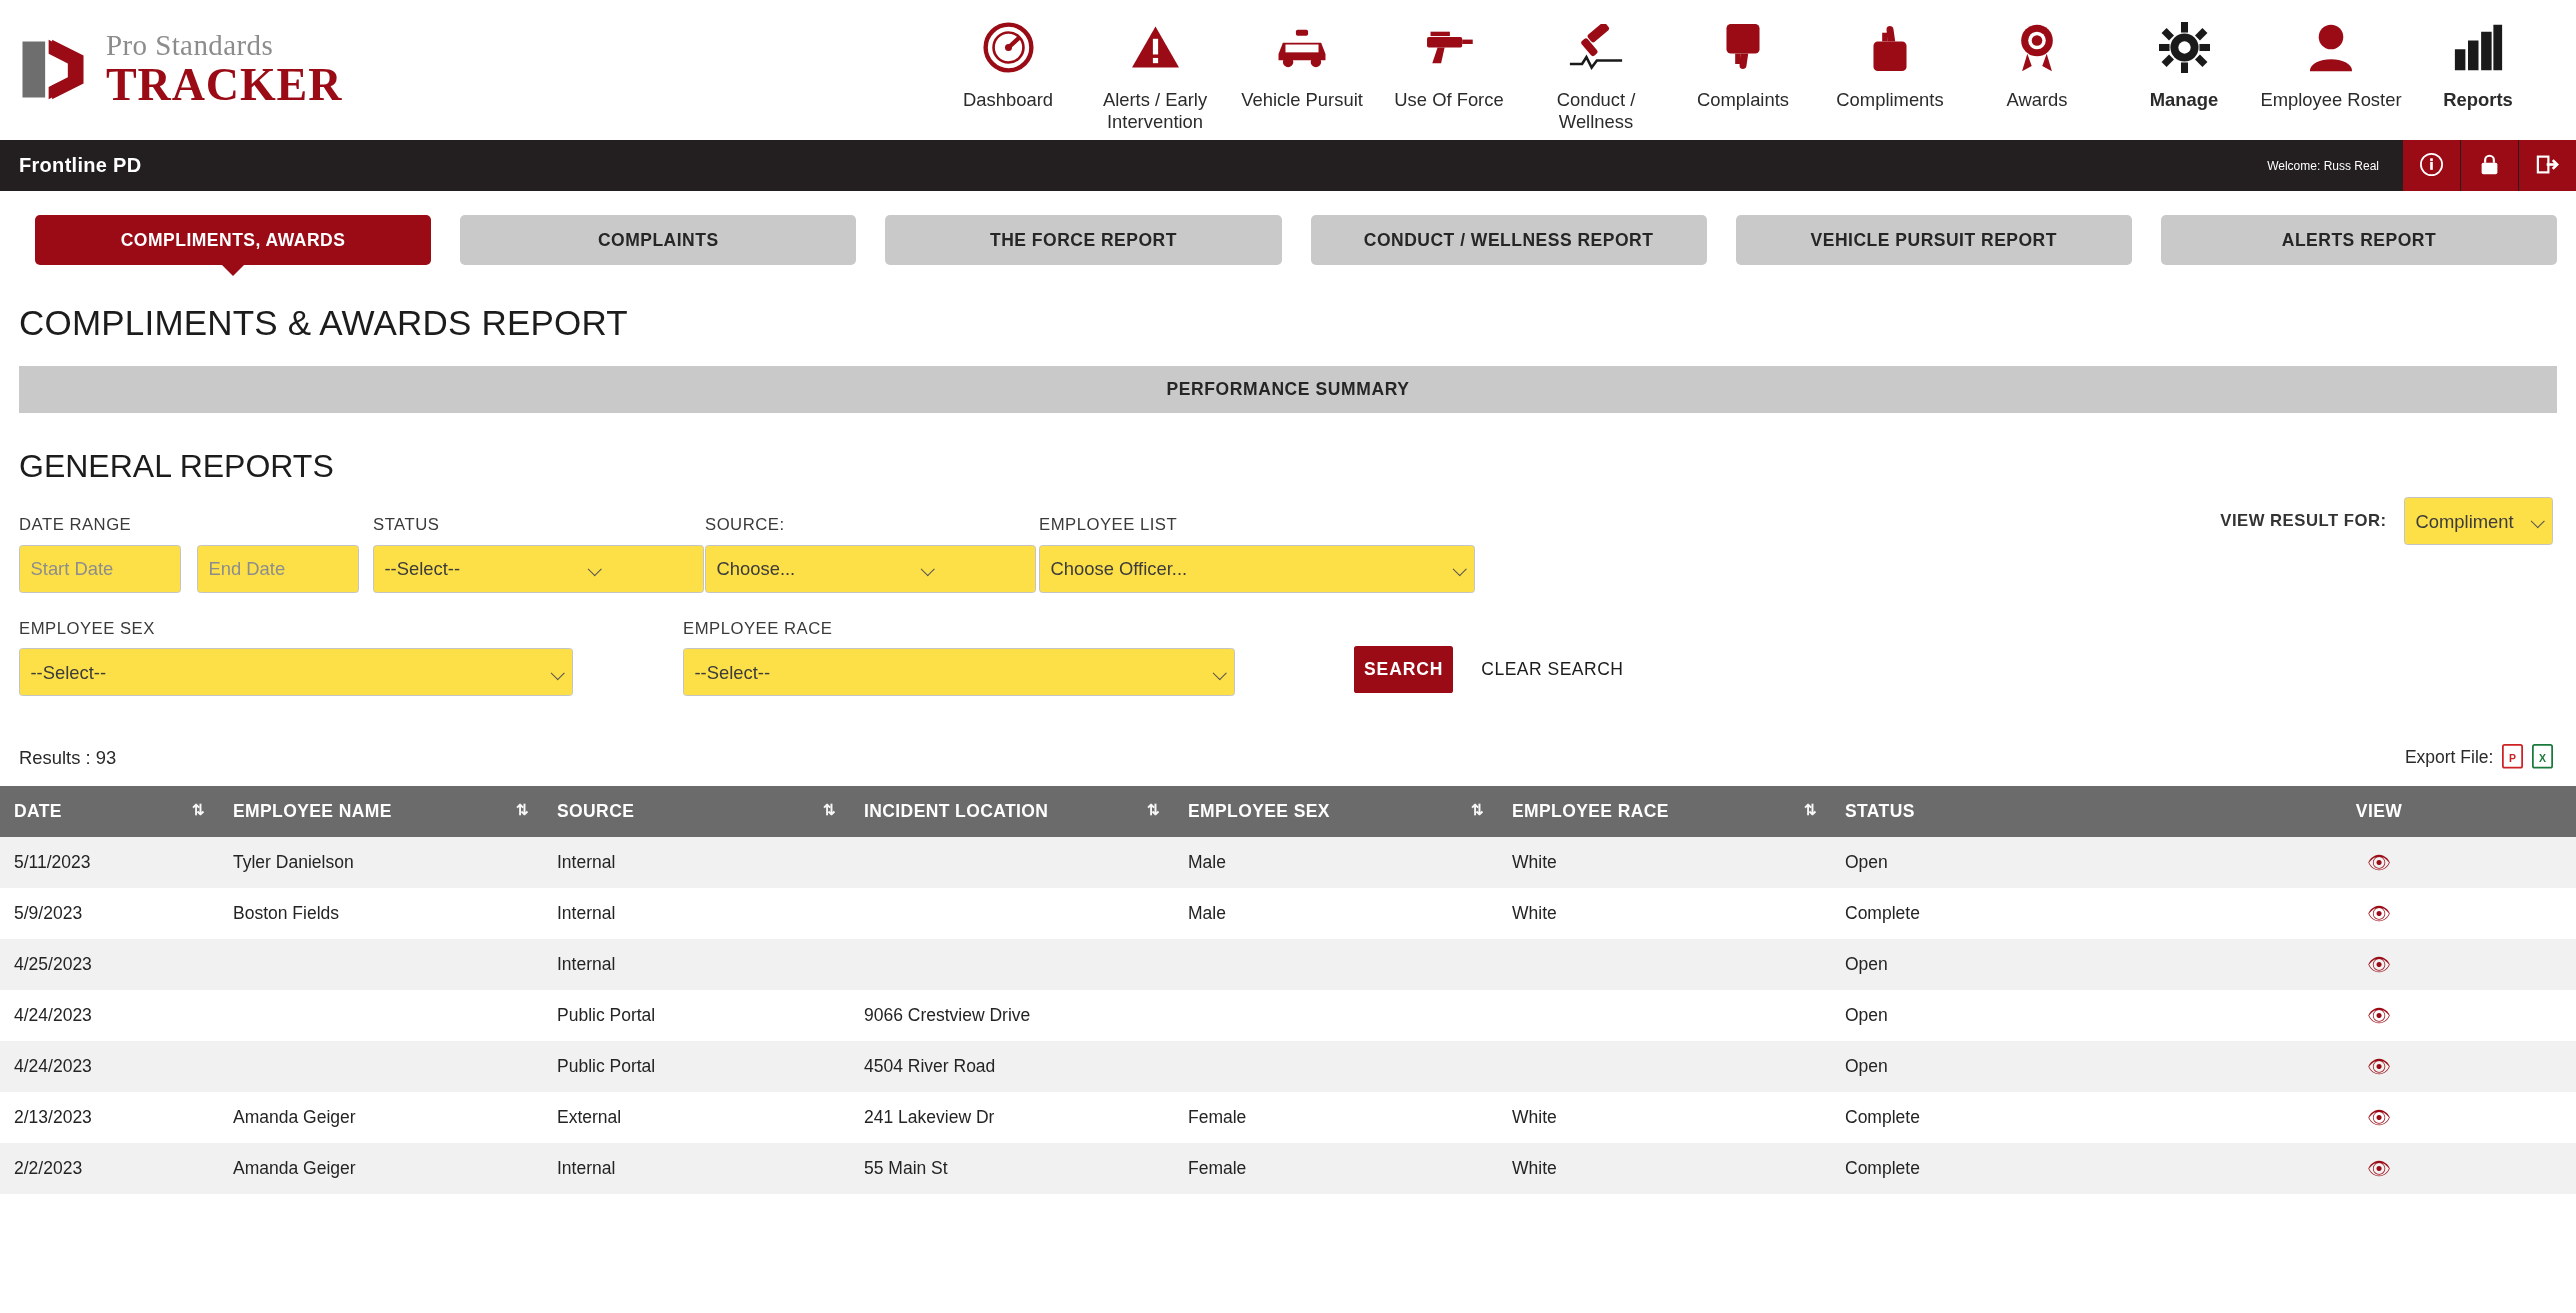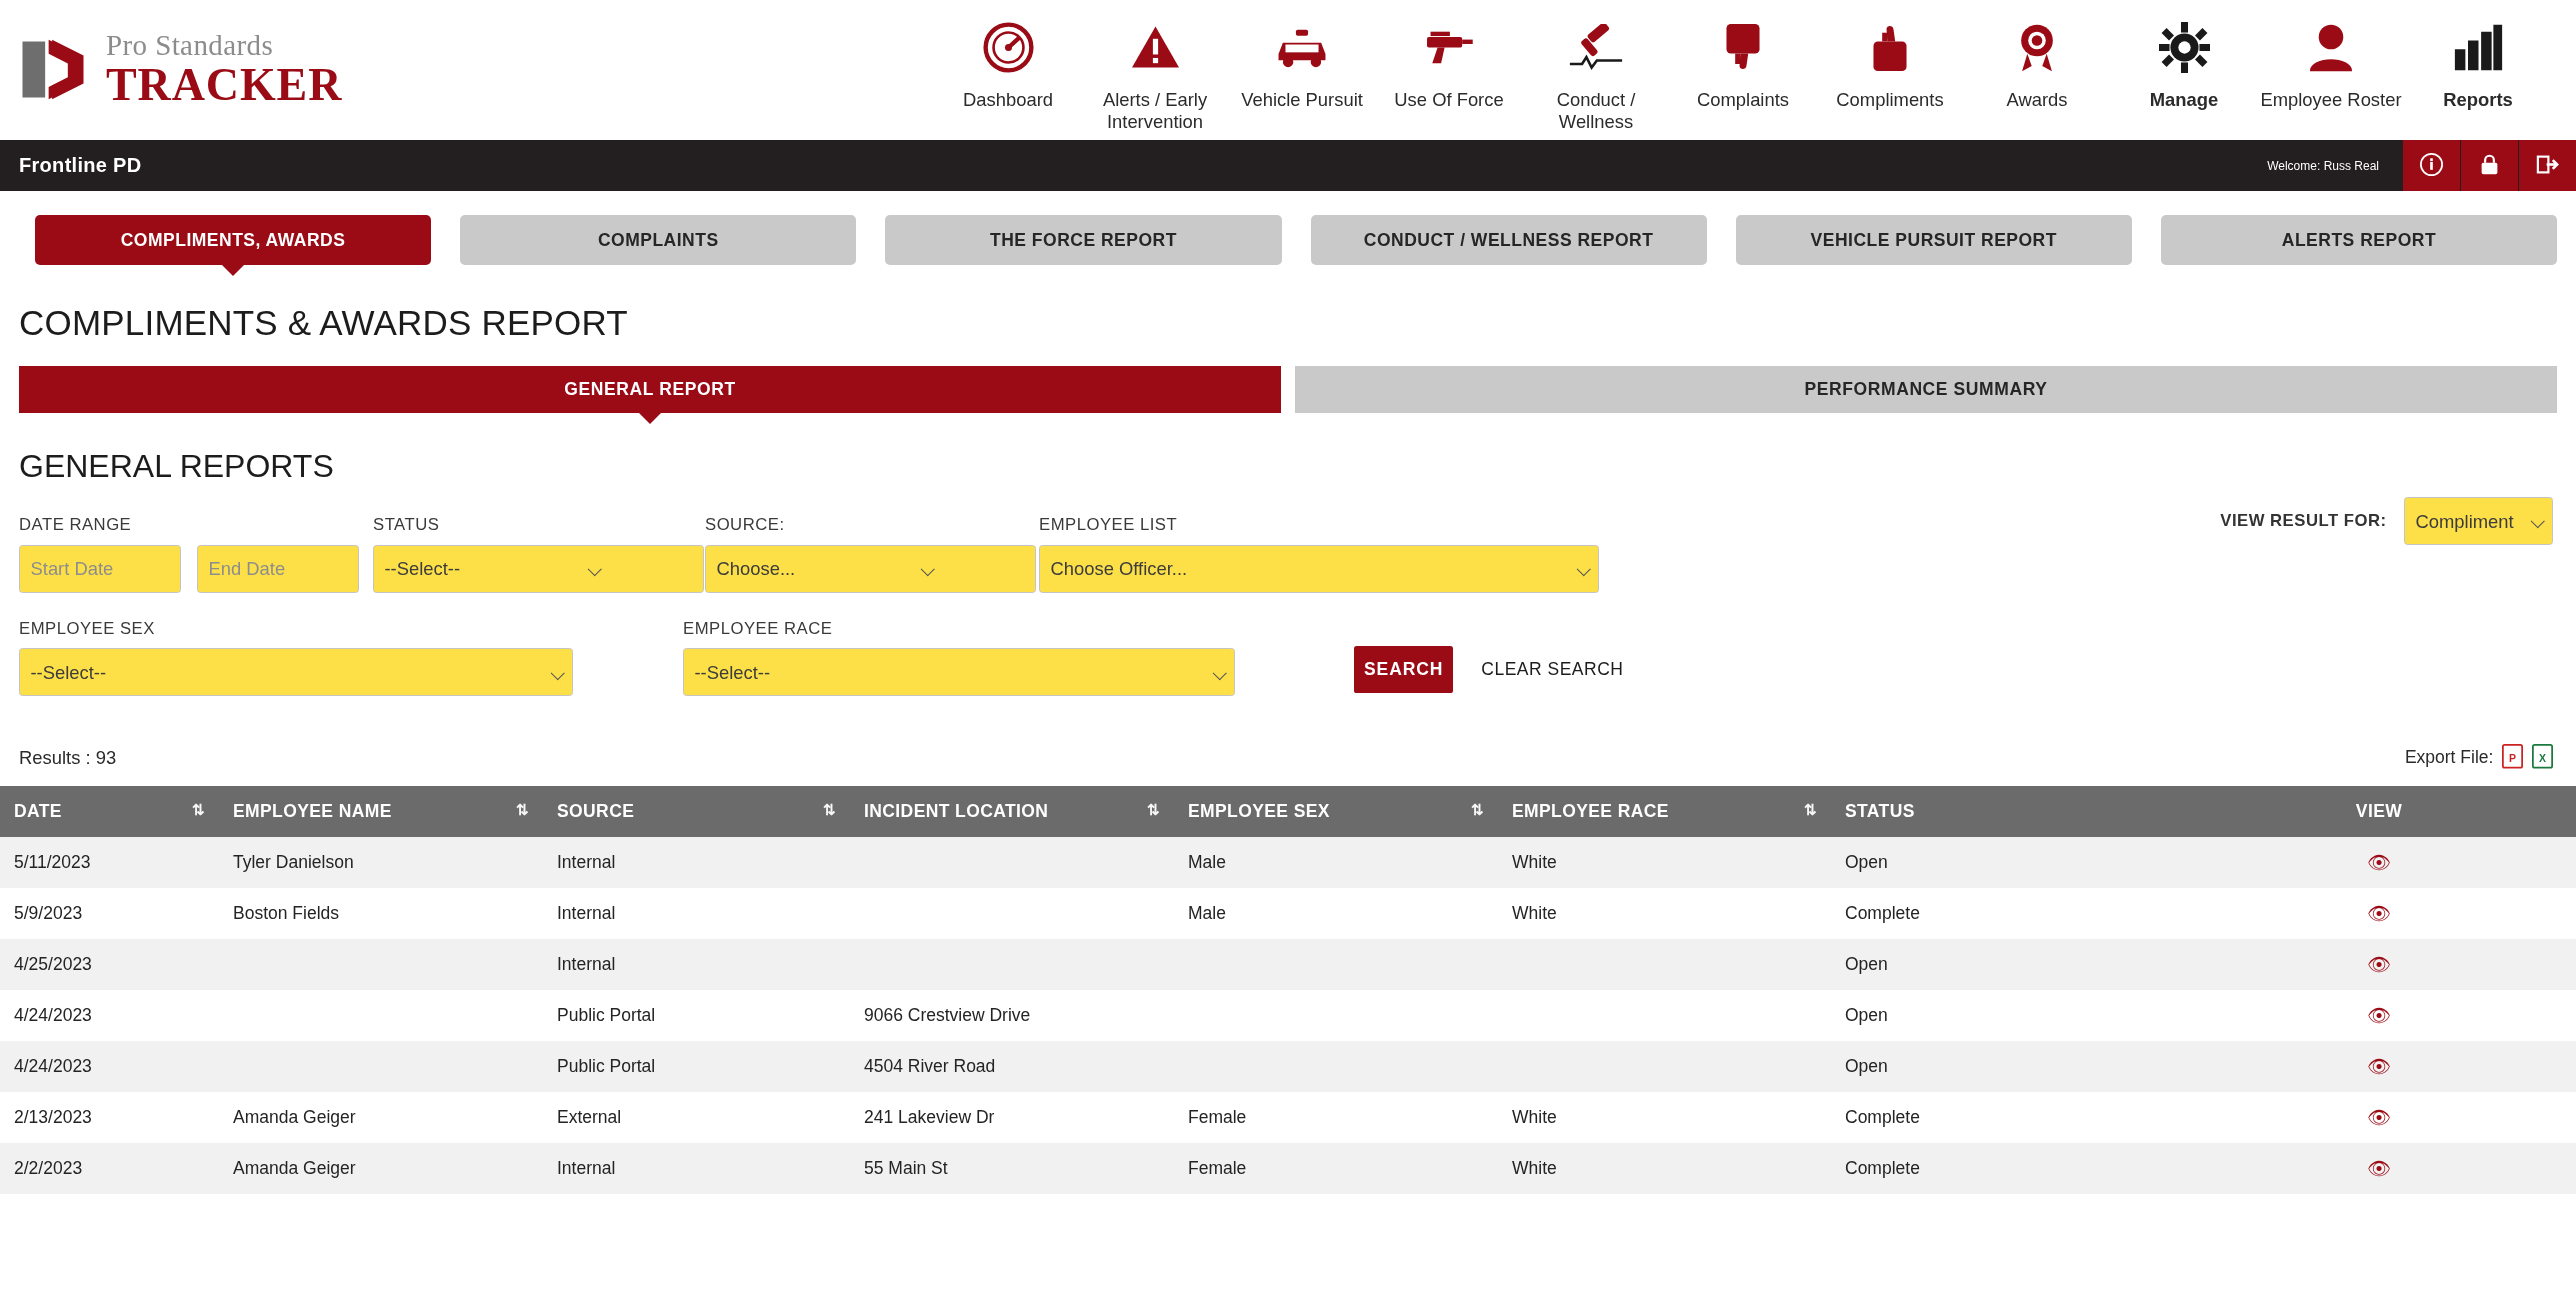--- a/index.html
+++ b/index.html
@@ -354,21 +354,20 @@
   <div class="tab"><span>COMPLAINTS</span></div>
   <div class="tab"><span>THE FORCE REPORT</span></div>
   <div class="tab"><span>CONDUCT / WELLNESS REPORT</span></div>
   <div class="tab"><span>VEHICLE PURSUIT REPORT</span></div>
   <div class="tab"><span>ALERTS REPORT</span></div>
 </div>
 
 <h1 class="page-title">COMPLIMENTS &amp; AWARDS REPORT</h1>
 
 <div class="subtabrow">
-  <div class="subtab active"><span>GENERAL REPORT</span></div>
   <div class="subtab"><span>PERFORMANCE SUMMARY</span></div>
 </div>
 
 <h2 class="section-title">GENERAL REPORTS</h2>
 
 <div class="viewresult">
   <span class="lbl">VIEW RESULT FOR:</span>
   <span class="selwrap">
     <select class="sin" style="width:149px">
       <option>Compliment</option>
@@ -400,21 +399,21 @@
       <span class="selwrap">
         <select class="sin" style="width:331px">
           <option>Choose...</option>
         </select>
       </span>
     </div>
 
     <div class="fld" style="margin-left:96px">
       <span class="lab">EMPLOYEE LIST</span>
       <span class="selwrap">
-        <select class="sin" style="width:560px">
+        <select class="sin" style="width:436px">
           <option>Choose Officer...</option>
         </select>
       </span>
     </div>
   </div>
 
   <div class="frow" style="margin-top:26px">
     <div class="fld">
       <span class="lab">EMPLOYEE SEX</span>
       <span class="selwrap">

